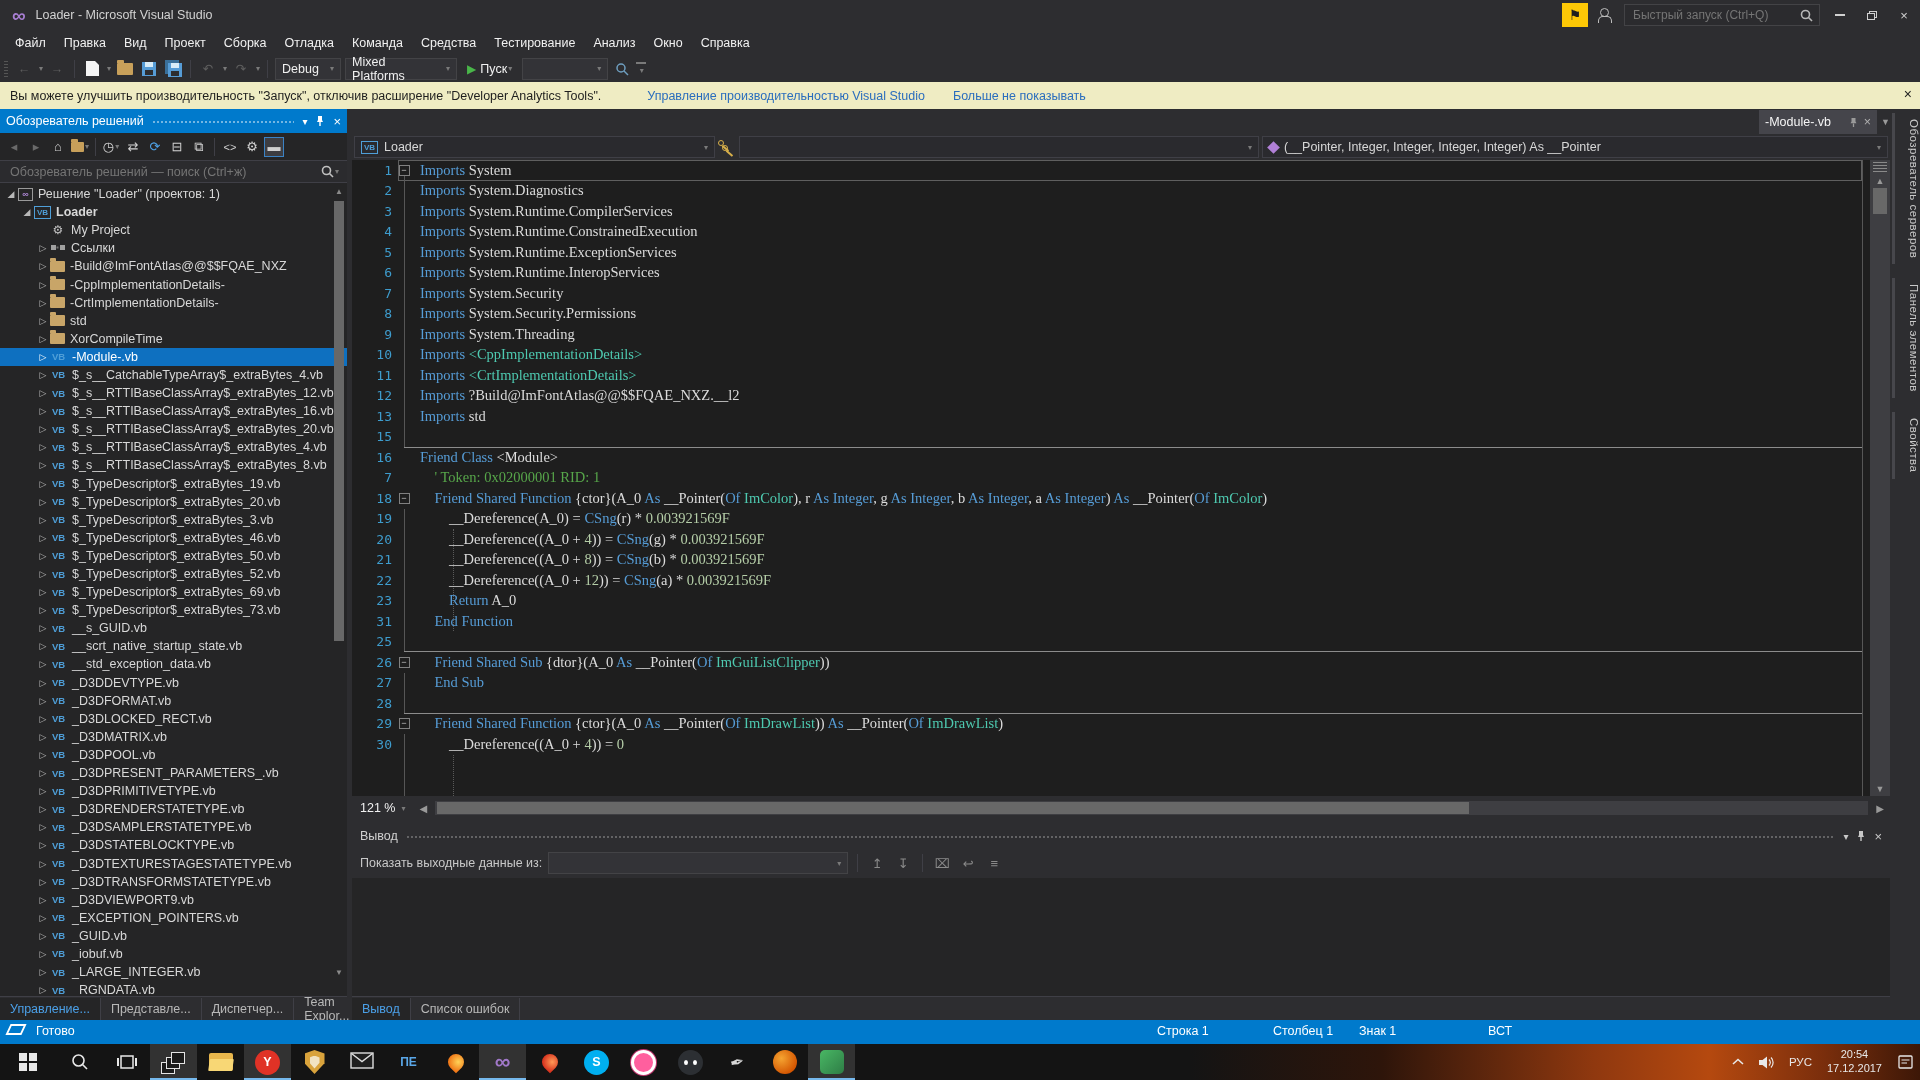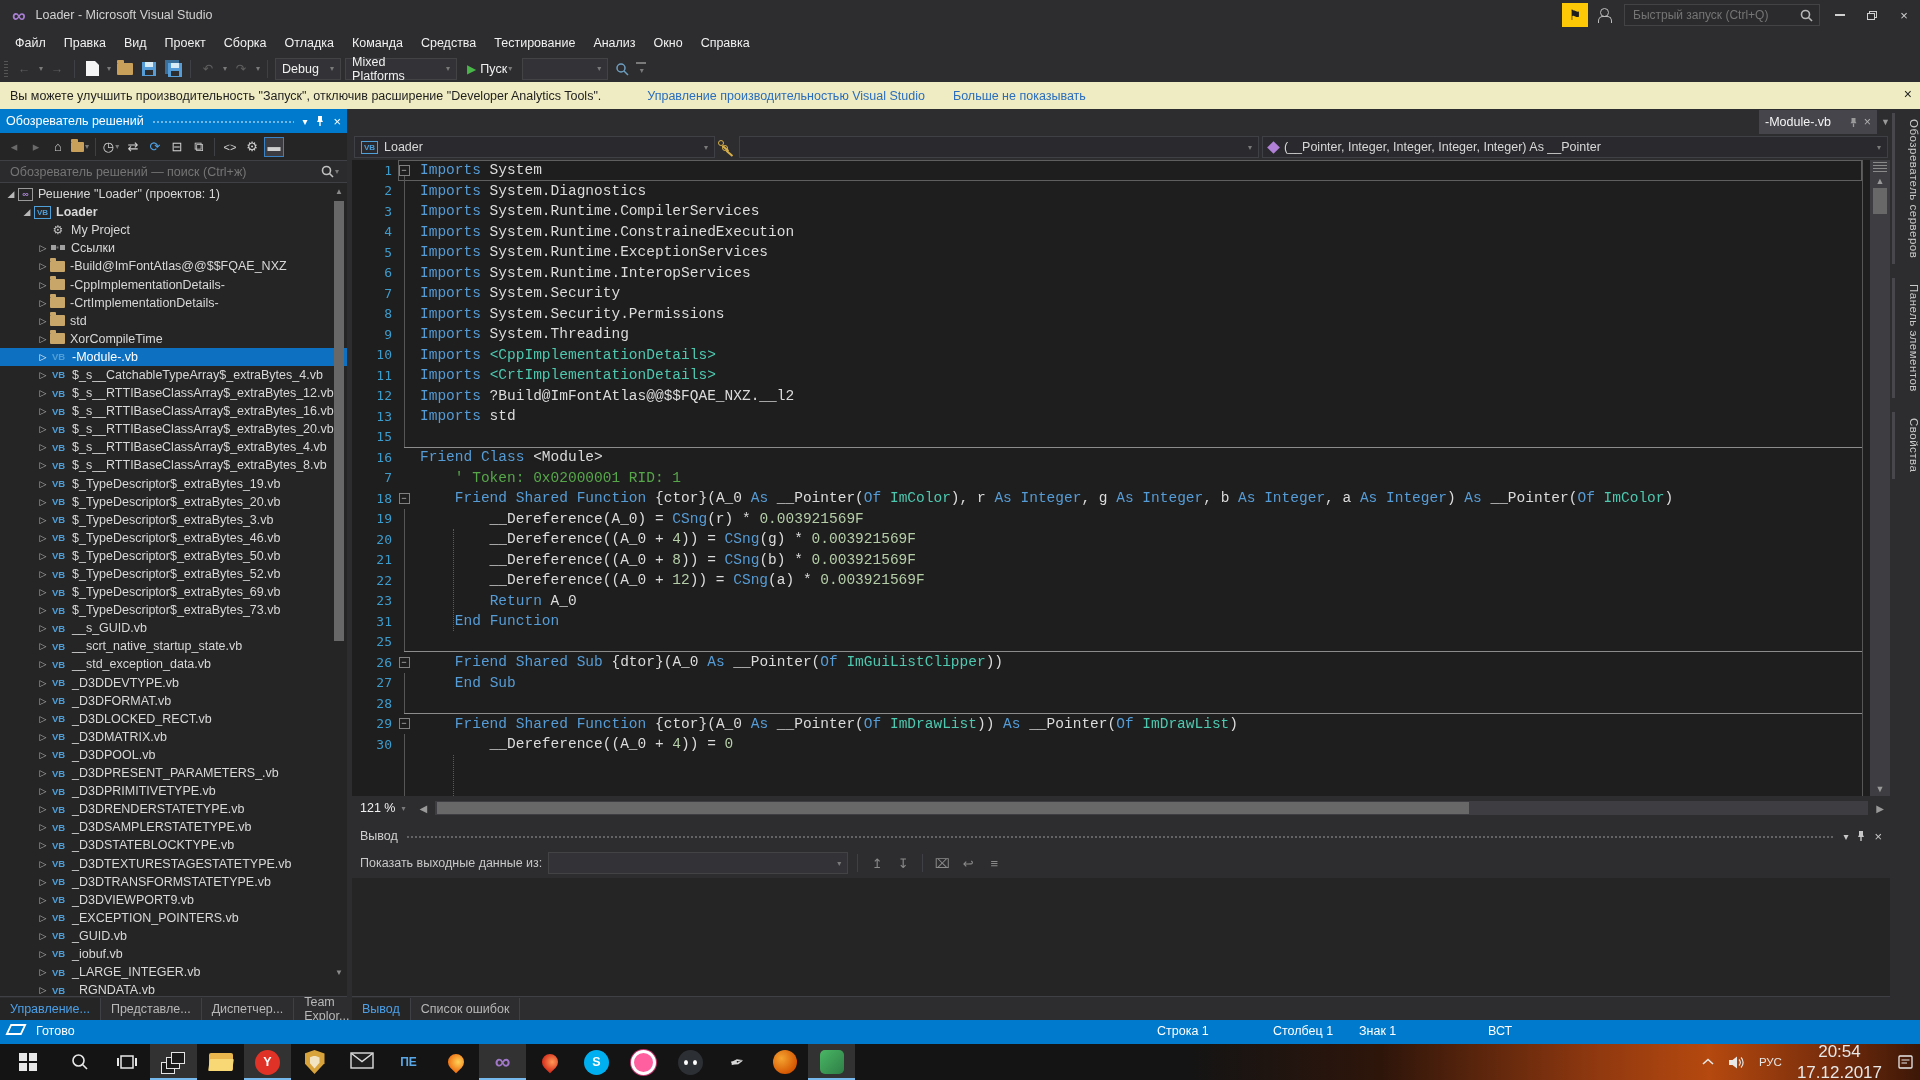--- a/index.html
+++ b/index.html
@@ -114,21 +114,21 @@
   .keys-icon i:first-child{left:0;top:0;}
   .keys-icon i:last-child{left:4px;top:5px;}
   .method-icon{width:9px;height:9px;background:#b180d7;transform:rotate(45deg);flex:0 0 9px;}
 
   
   .code-area{height:636px;position:relative;background:var(--editor_bg,#1e1e1e);overflow:hidden;}
   .code-line{height:20.5px;display:flex;align-items:center;position:relative;z-index:1;}
   .ln{width:40px;text-align:right;color:#3e9ccd;font-family:"DejaVu Sans Mono",monospace;font-size:13px;flex:0 0 40px;}
   .foldslot{width:24px;flex:0 0 24px;display:flex;justify-content:center;}
   .foldbox{width:11px;height:11px;border:1px solid #808080;color:#c8c8c8;font-size:9px;line-height:9px;text-align:center;background:#1e1e1e;}
-  .code-text{margin:0 0 0 4px;font-family:Liberation Mono, monospace;font-size:14.5px;color:var(--code_text,#dcdcdc);white-space:pre;}
+  .code-text{margin:0 0 0 4px;font-family:Liberation Serif, serif;font-size:14.5px;color:var(--code_text,#dcdcdc);white-space:pre;}
   .tk-k{color:var(--keyword,#569cd6);}
   .tk-t{color:var(--type,#4ec9b0);}
   .tk-c{color:var(--comment,#57a64a);}
   .tk-n{color:var(--number,#b5cea8);}
   .ov{position:absolute;z-index:0;}
   .vline{border-left:1px solid #565656;width:0;}
   .hline{border-top:1px solid #8c8c8c;height:0;}
   .dotguide{border-left:1px dotted #5a5a5a;width:0;}
   .curline{border:1px solid #5f5f5f;}
   
@@ -189,21 +189,21 @@
   .osu-ic{width:25px;height:25px;border-radius:50%;background:#ff5f9e;border:3px solid #fff;box-shadow:0 0 0 1px #c2376f;}
   .disc-ic{width:25px;height:25px;border-radius:50%;background:#2c2f33;position:relative;}
   .disc-ic::before,.disc-ic::after{content:"";position:absolute;top:10px;width:4px;height:5px;border-radius:50%;background:#fff;}
   .disc-ic::before{left:6px;}.disc-ic::after{right:6px;}
   .quill-ic{font-size:17px;color:#d8d8d8;transform:rotate(-15deg);}
   .fox-ic{width:24px;height:24px;border-radius:50%;background:radial-gradient(circle at 35% 35%,#f5a431,#d35400 75%);}
   .green-ic{width:24px;height:24px;border-radius:5px;background:linear-gradient(135deg,#49b764,#2e7d46);}
   .pe-ic{font-weight:bold;color:#5aa7e8;font-size:12px;}
   .tray{position:absolute;right:0;top:0;height:36px;display:flex;align-items:center;}
   .tray-item{display:flex;align-items:center;justify-content:center;height:36px;padding:0 7px;}
-  .clock{flex-direction:column;line-height:1.25;font-size:17px;text-align:right;padding:0 8px;}
+  .clock{flex-direction:column;line-height:1.25;font-size:11px;text-align:right;padding:0 8px;}
   .lang{font-size:11.5px;}
   .notif-center{width:30px;}
 </style>
 </head>
 <body>
 
 <div class="screen">
 
   <div class="titlebar">
     <span class="vs-logo">∞</span>

